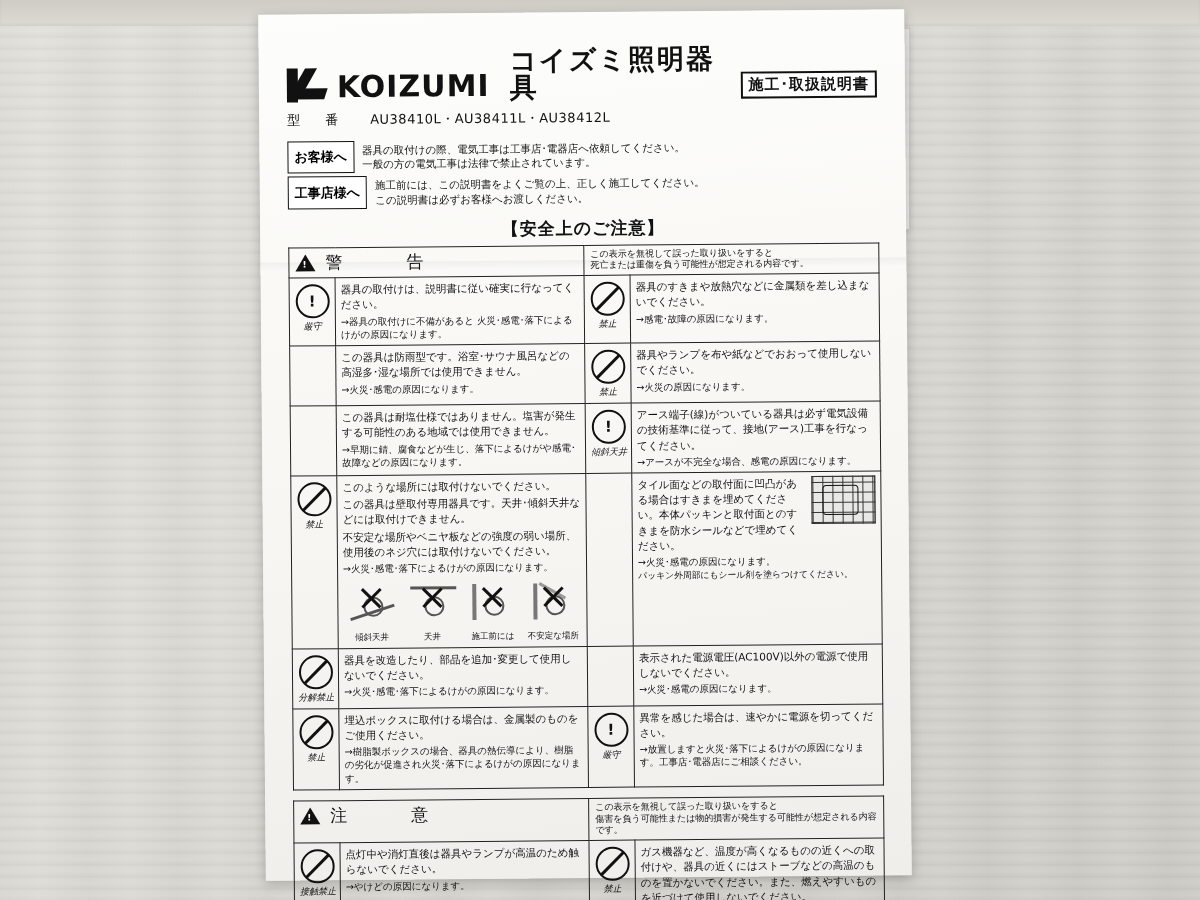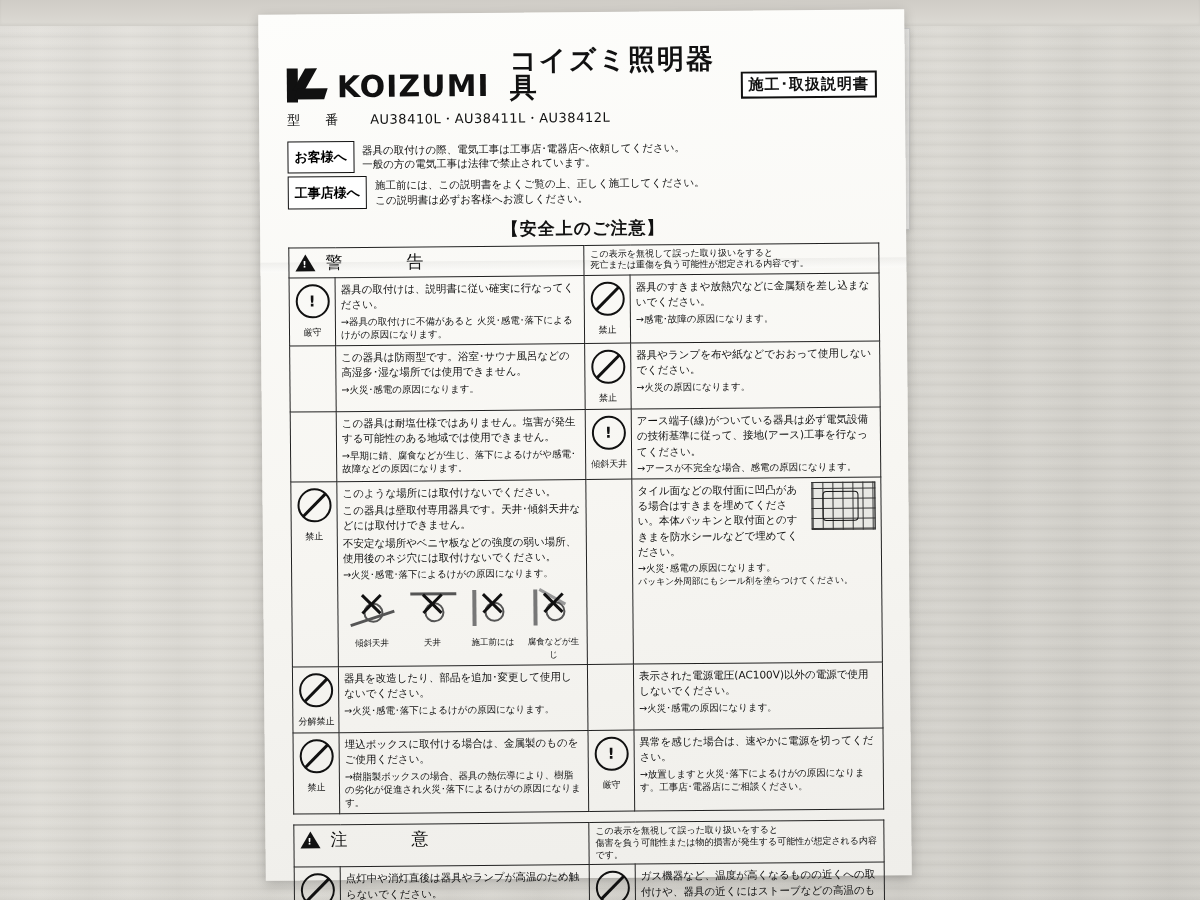--- a/index.html
+++ b/index.html
@@ -106,21 +106,21 @@
   .ic{width:46px;text-align:center;padding-top:6px !important;}
   .icon-circle{
     width:30px;height:30px;border-radius:50%;border:2px solid #111;margin:0 auto;position:relative;
     display:flex;align-items:center;justify-content:center;font-size:15px;font-weight:bold;
   }
   .icon-circle.ban:after{
     content:"";position:absolute;left:-1px;top:13px;width:32px;height:2.5px;background:#111;
     transform:rotate(-45deg);
   }
   .icon-circle.ban.blank{font-size:0;}
-  .ic .cap{font-size:9px;margin-top:8px;letter-spacing:0;white-space:nowrap;}
+  .ic .cap{font-size:9px;margin-top:2px;letter-spacing:0;white-space:nowrap;font-style:italic;}
   .body-cell{font-size:10.5px;line-height:1.45;}
   .body-cell .arrow{display:block;margin-top:2px;}
   .small{font-size:9.5px;line-height:1.4;}
   .mini{font-size:8.8px;line-height:1.35;}
 
   
   .figs{display:flex;gap:4px;margin-top:6px;}
   .fig{flex:1;text-align:center;}
   .figbox{height:44px;position:relative;border-bottom:0;}
   .figcap{font-size:8.5px;margin-top:6px;}
@@ -304,21 +304,21 @@
                     </div>
                 <div class="figcap">施工前には</div>
               </div>
               <div class="fig">
                 <div class="figbox">
                       <div class="wall"></div>
                       <div class="brace"></div>
                       <div class="bulb"></div>
                       <div class="xmark"></div>
                     </div>
-                <div class="figcap">腐食などが生じ</div>
+                <div class="figcap">不安定な場所</div>
               </div>
             </div>
           </td>
           <td class="ic"></td>
           <td class="body-cell">
             <div class="tile">
                   <div class="ov"></div>
                 </div>
             <span>タイル面などの取付面に凹凸がある場合はすきまを埋めてください。本体パッキンと取付面とのすきまを防水シールなどで埋めてください。</span>
             <span class="arrow small">→火災･感電の原因になります。</span>

